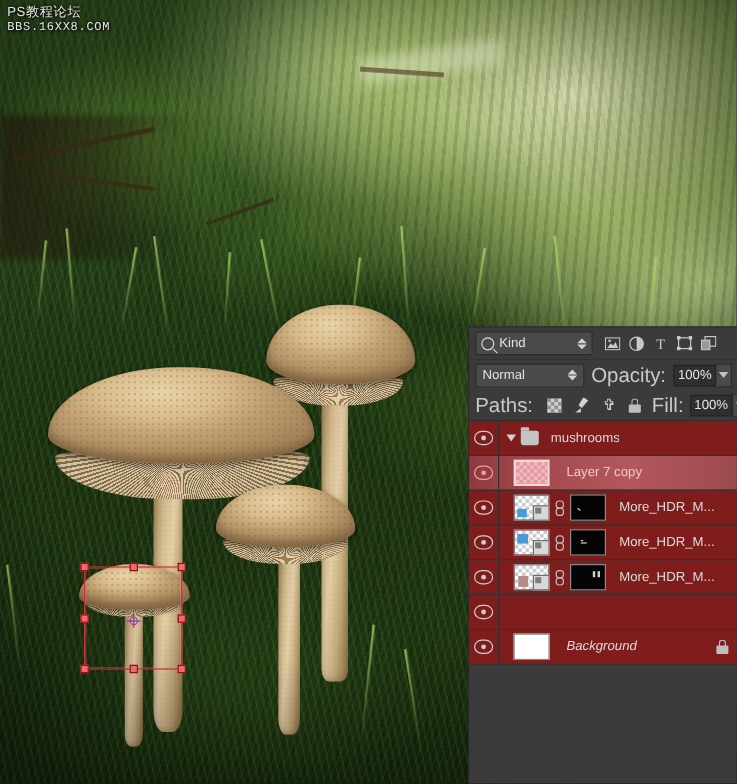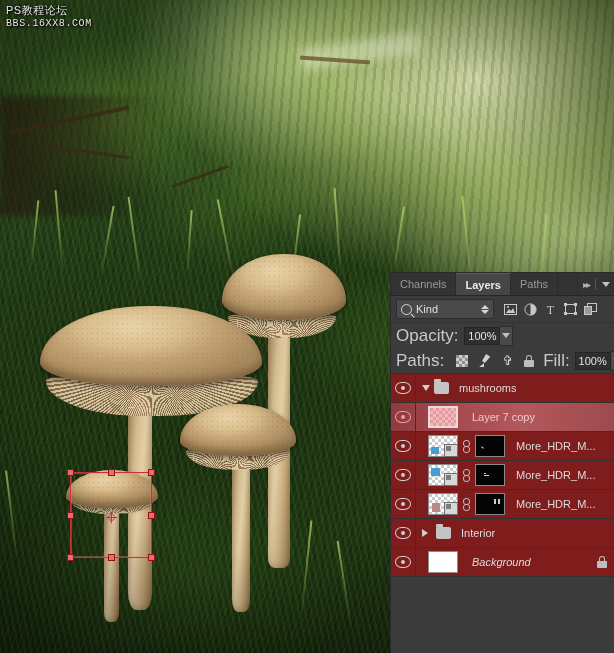--- a/index.html
+++ b/index.html
@@ -246,37 +246,20 @@
       <div class="hl" style="left:37px;bottom:-4px;"></div>
       <div class="hl" style="right:-4px;bottom:-4px;"></div>
       <div class="refpt" style="left:35px;top:39px;">
           <span></span>
         </div>
     </div>
   </div>
 
   <div class="panel">
 
-    <div class="tabbar">
-      <div class="tab">
-        <span>Channels</span>
-      </div>
-      <div class="tab active">
-        <span>Layers</span>
-      </div>
-      <div class="tab">
-        <span>Paths</span>
-      </div>
-      <div class="tabfill"></div>
-      <div class="tb-icons">
-        <span class="chev2">▸▸</span>
-        <span class="vsep"></span>
-        <span class="tri-dn"></span>
-      </div>
-    </div>
 
     <div class="row-filter">
       <div class="kindsel">
         <span class="mag"></span>
         <span>Kind</span>
         <span class="stepper">
             <i class="u"></i>
             <i class="d"></i>
           </span>
       </div>
@@ -311,20 +294,27 @@
         <span class="fi">
           <svg width="13" height="12" viewBox="0 0 13 12">
               <rect x="3.5" y="0.5" width="9" height="8" fill="none" stroke="#c8c8c8"></rect>
               <rect x="0.5" y="3.5" width="7" height="8" fill="#9a9a9a" stroke="#c8c8c8"></rect>
             </svg>
         </span>
       </div>
     </div>
 
     <div class="row-blend">
+      <div class="blendsel">
+        <span>Normal</span>
+        <span class="stepper" style="margin-left:auto;">
+            <i class="u"></i>
+            <i class="d"></i>
+          </span>
+      </div>
       <span class="lbl">Opacity:</span>
       <div class="numwrap">
         <div class="numfield">100%</div>
         <div class="arr">
             <span class="tri-dn"></span>
           </div>
       </div>
     </div>
 
     <div class="row-lock">
@@ -435,25 +425,20 @@
           <span class="lname" style="margin-left:7px;">More_HDR_M...</span>
         </div>
       </div>
 
       <div class="lrow">
         <div class="eyecell">
           <span class="eye">
               <b></b>
             </span>
         </div>
-        <div class="cell">
-          <span class="tri rt"></span>
-          <span class="folder" style="margin-left:4px;"></span>
-          <span class="lname" style="margin-left:6px;">Interior</span>
-        </div>
       </div>
 
       <div class="lrow">
         <div class="eyecell">
           <span class="eye">
               <b></b>
             </span>
         </div>
         <div class="cell" style="padding-left:12px;flex:1;">
           <span class="thumb white"></span>

